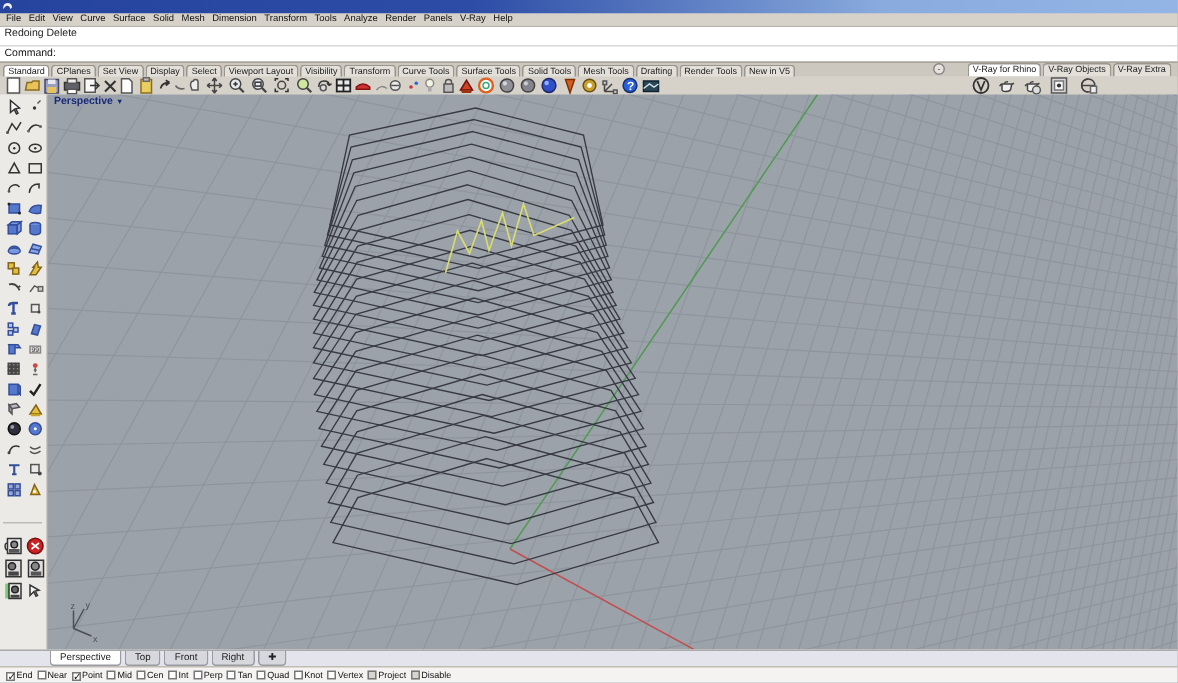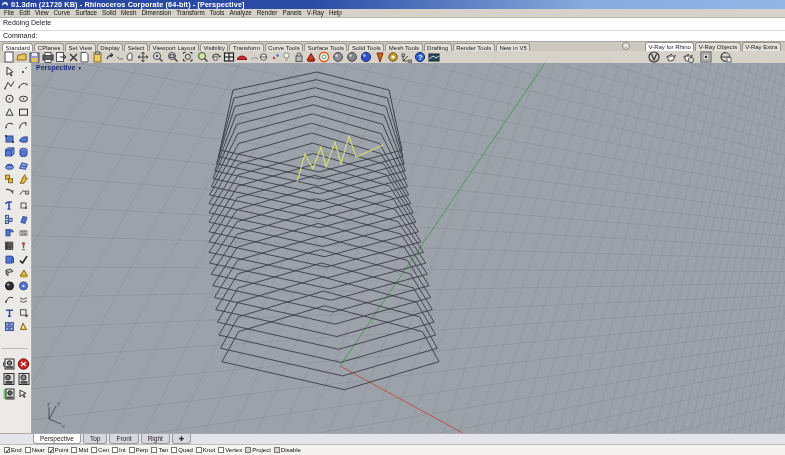--- a/index.html
+++ b/index.html
@@ -6,21 +6,20 @@
 .tab{display:inline-block;vertical-align:top;border:1px solid #9a968e;border-bottom:none;border-radius:3px 3px 0 0;padding:0 2.5px;margin-right:1px;height:9px;line-height:9px;font-size:6px;color:#222}
 .cbx{display:inline-block;width:6px;height:6px;border:1px solid #777;background:#fff;margin-right:1px;vertical-align:-1px;font-size:7px;line-height:6px;text-align:center;color:#111}
 .snap{margin-right:3px;white-space:nowrap}
 .vtab{display:inline-block;vertical-align:top;border:1px solid #9a9aa2;border-top:none;border-radius:0 0 3px 3px;padding:0 6px;margin-right:2px;height:10px;line-height:9px;font-size:6.5px;color:#222}
 </style></head><body>
 
 <div class="abs" style="left:0;top:0;width:785px;height:9px;background:linear-gradient(to right,#26449e,#2c4ca6 40%,#89abdd 75%,#93b5e6)">
 <svg width="8" height="8" viewBox="0 0 8 8" style="position:absolute;left:1px;top:0">
       <path d="M1 6 Q1 2 4 2 Q7 2 7 5 L6 6 Q5 3 3 4 Z" fill="#f0f0f0"></path>
     </svg>
-<span style="position:absolute;left:11px;top:0px;color:#fff;font-size:7.3px;font-weight:bold;letter-spacing:0.1px">01.3dm (21720 KB) - Rhinoceros Corporate (64-bit) - [Perspective]</span>
 </div>
 
 <div class="abs" style="left:0;top:9px;width:785px;height:8px;background:#d6d2ca;font-size:6.3px;color:#111;padding-left:4px;line-height:8px"><span style="margin-right:5px">File</span><span style="margin-right:5px">Edit</span><span style="margin-right:5px">View</span><span style="margin-right:5px">Curve</span><span style="margin-right:5px">Surface</span><span style="margin-right:5px">Solid</span><span style="margin-right:5px">Mesh</span><span style="margin-right:5px">Dimension</span><span style="margin-right:5px">Transform</span><span style="margin-right:5px">Tools</span><span style="margin-right:5px">Analyze</span><span style="margin-right:5px">Render</span><span style="margin-right:5px">Panels</span><span style="margin-right:5px">V-Ray</span><span style="margin-right:5px">Help</span></div>
 
 <div class="abs" style="left:0;top:17px;width:785px;height:13px;background:#fff;border-top:1px solid #b8b4ae;font-size:7px;color:#222;padding:1px 0 0 3px">Redoing Delete</div>
 <div class="abs" style="left:0;top:30px;width:785px;height:11px;background:#fff;border-top:1px solid #d8d8d8;font-size:7px;color:#111;padding:1px 0 0 3px">Command:</div>
 
 <div class="abs" style="left:0;top:41px;width:785px;height:10px;background:#ccc8c0;border-top:1px solid #a8a49c;padding:1px 0 0 2px;white-space:nowrap;font-size:6.5px;line-height:9px"><span class="tab" style="background:#fff">Standard</span><span class="tab" style="background:#e3e0da">CPlanes</span><span class="tab" style="background:#e3e0da">Set View</span><span class="tab" style="background:#e3e0da">Display</span><span class="tab" style="background:#e3e0da">Select</span><span class="tab" style="background:#e3e0da">Viewport Layout</span><span class="tab" style="background:#e3e0da">Visibility</span><span class="tab" style="background:#e3e0da">Transform</span><span class="tab" style="background:#e3e0da">Curve Tools</span><span class="tab" style="background:#e3e0da">Surface Tools</span><span class="tab" style="background:#e3e0da">Solid Tools</span><span class="tab" style="background:#e3e0da">Mesh Tools</span><span class="tab" style="background:#e3e0da">Drafting</span><span class="tab" style="background:#e3e0da">Render Tools</span><span class="tab" style="background:#e3e0da">New in V5</span></div>
 <div class="abs" style="left:622px;top:42px;width:8px;height:8px;border:1px solid #888;border-radius:50%;background:#e6e2dc;font-size:6px;text-align:center;line-height:8px;color:#555">-</div>
 <div class="abs" style="left:645px;top:41px;width:140px;height:10px;padding-top:1px;white-space:nowrap;font-size:6.5px;line-height:9px"><span class="tab" style="background:#fff">V-Ray for Rhino</span><span class="tab" style="background:#e3e0da">V-Ray Objects</span><span class="tab" style="background:#e3e0da">V-Ray Extra</span></div>

